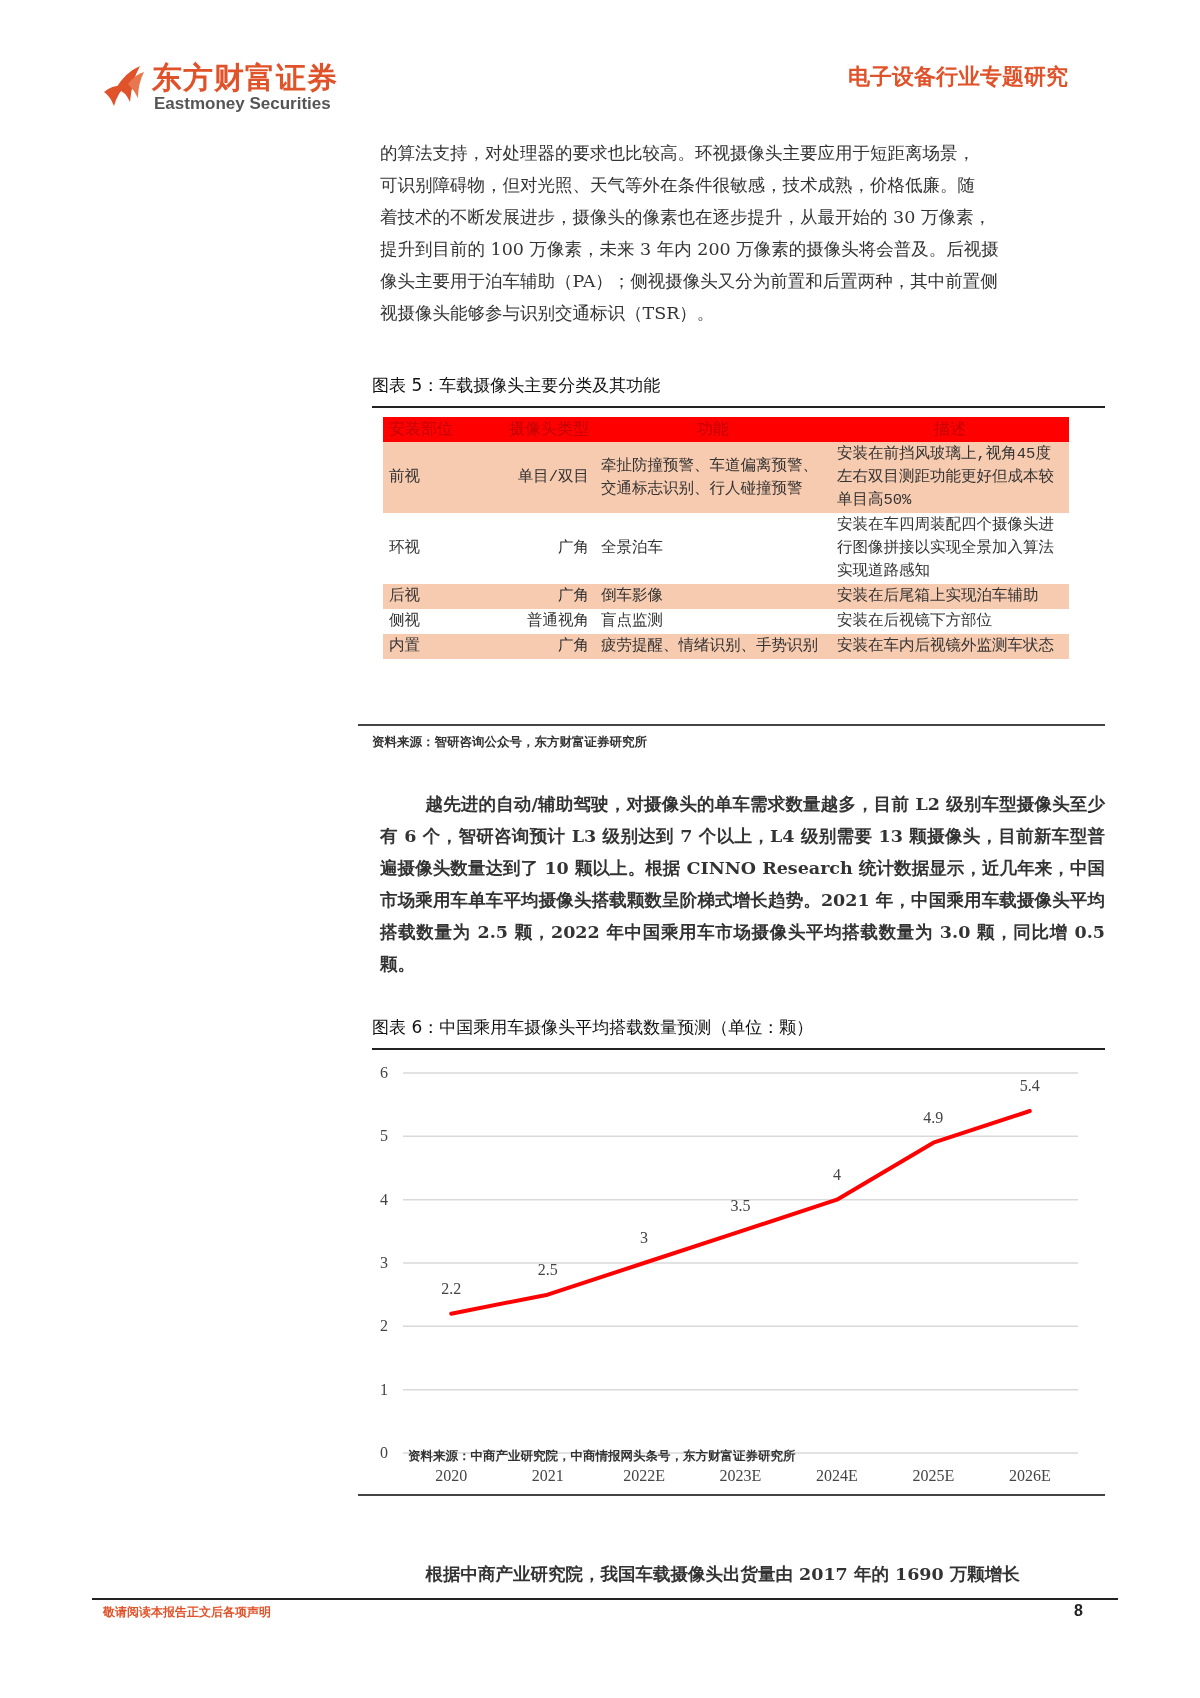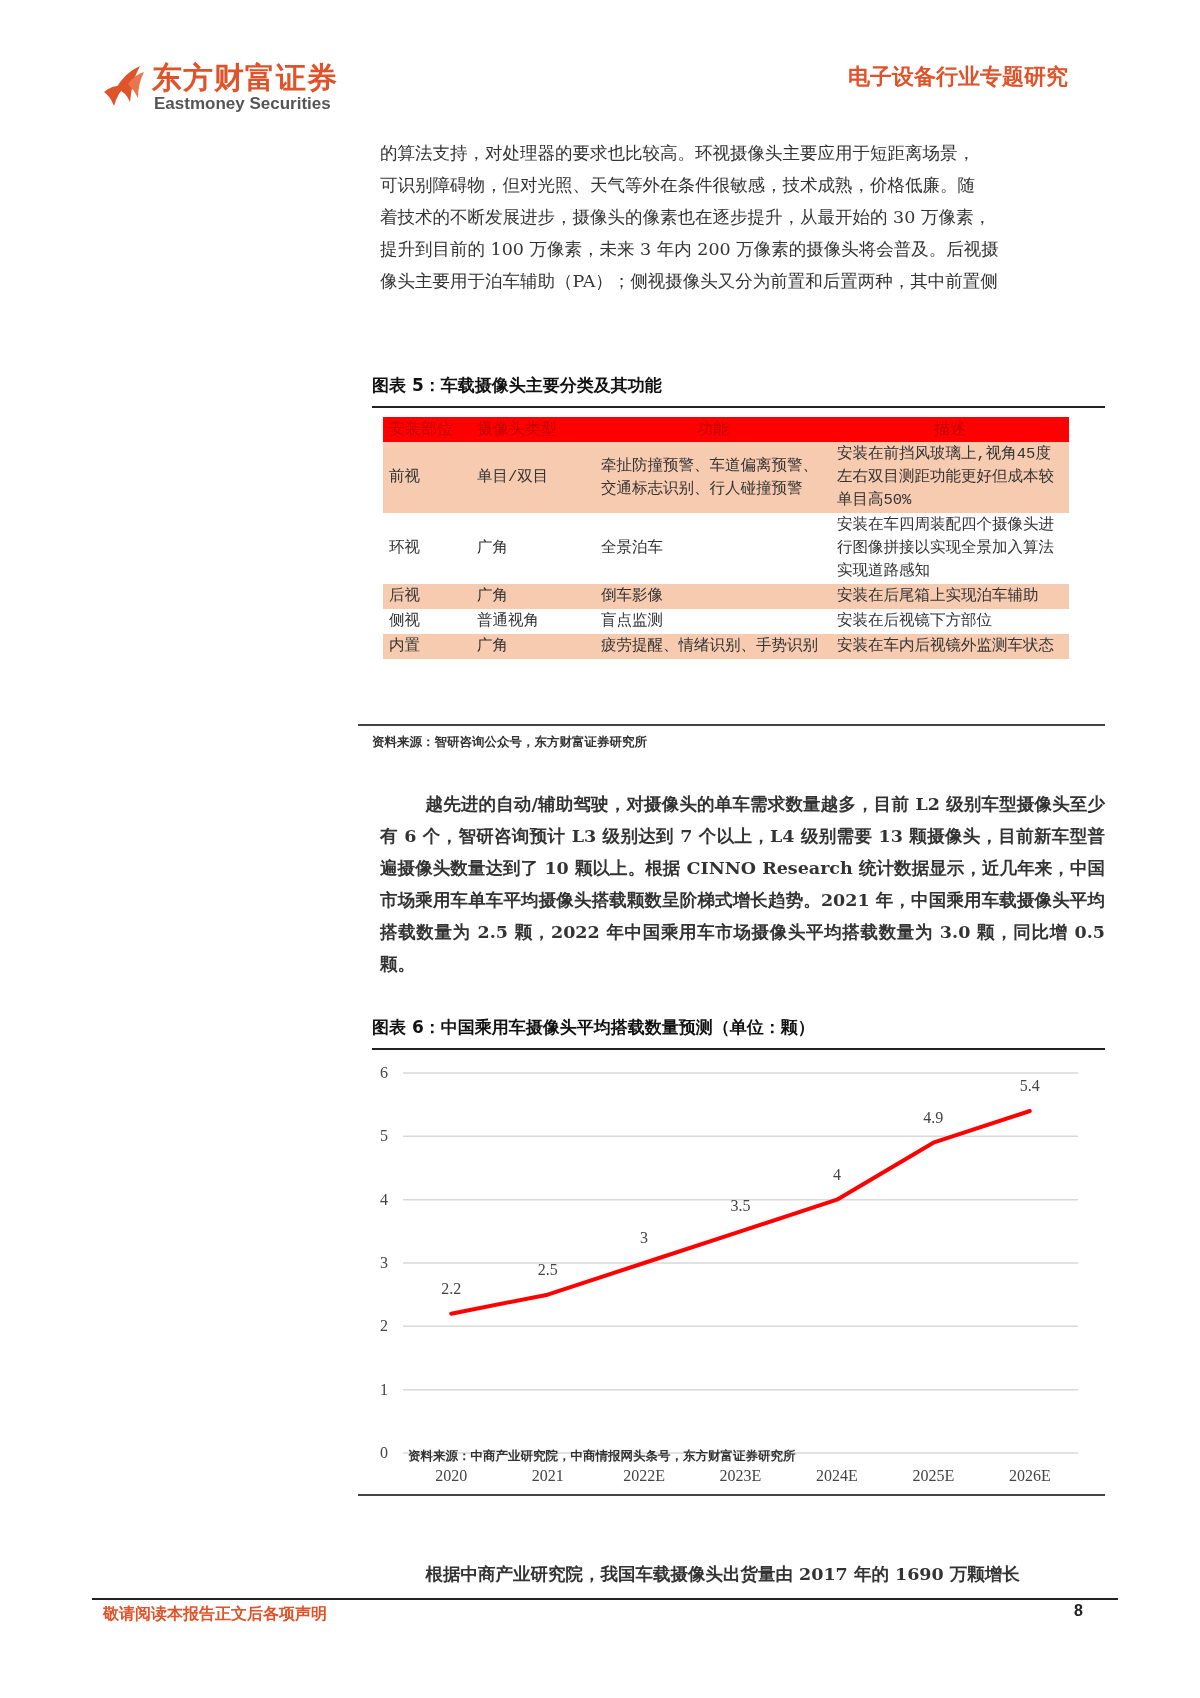--- a/index.html
+++ b/index.html
@@ -10,41 +10,41 @@
   .logo-mark { position: absolute; left: 0; top: 4px; width: 46px; height: 50px; }
   .logo-cn { position: absolute; left: 52px; top: 0; font-family: "DejaVu Sans", sans-serif; font-weight: bold; font-size: 30px; color: #e0532a; letter-spacing: 1px; white-space: nowrap; }
   .logo-en { position: absolute; left: 54px; top: 36px; font-family: "Liberation Sans", sans-serif; font-weight: bold; font-size: 17px; color: #555; white-space: nowrap; }
 
   .header-title { position: absolute; right: 132px; top: 62px; font-family: "DejaVu Sans", sans-serif; font-weight: bold; font-size: 22px; color: #e0532a; }
 
   .para { position: absolute; left: 380px; width: 725px; font-size: 17.5px; line-height: 32px; color: #333; text-align: justify; }
   .para p { text-indent: 0; }
   .para.indent p { text-indent: 2.6em; font-weight: bold; }
 
-  .fig-title { position: absolute; left: 372px; width: 733px; font-family: "DejaVu Sans", sans-serif; font-weight: bold; font-size: 17px; color: #111; padding-bottom: 9px; border-bottom: 2px solid #222; }
+  .fig-title { position: absolute; left: 372px; width: 733px; font-family: "DejaVu Sans", sans-serif; font-weight: normal; font-size: 17px; color: #111; padding-bottom: 9px; border-bottom: 2px solid #222; }
 
   .table-wrap { position: absolute; left: 383px; top: 417px; width: 686px; font-family: Liberation Mono, monospace; }
   table { border-collapse: collapse; width: 100%; font-size: 15.5px; color: #333; }
   th { background: #ff0000; color: #c00000; font-weight: normal; height: 25px; font-size: 16px; padding: 0 6px; }
   td { padding: 1px 6px; line-height: 23px; vertical-align: middle; }
   tr.shade td { background: #f7cbb0; }
   th.c1, td.c1 { width: 88px; text-align: left; }
-  th.c2, td.c2 { width: 124px; text-align: left; }
+  th.c2, td.c2 { width: 124px; text-align: right; }
   th.c3, td.c3 { width: 236px; }
   th.c3, th.c4 { text-align: center; }
   td.c3, td.c4 { text-align: left; }
 
   .source { position: absolute; left: 372px; font-family: "DejaVu Sans", sans-serif; font-size: 12.5px; font-weight: bold; color: #333; }
   .rule { position: absolute; left: 358px; width: 747px; height: 2px; background: #444; }
 
   .chart { position: absolute; left: 358px; top: 1048px; width: 747px; height: 450px; }
   .chart svg { position: absolute; left: 0; top: 0; }
 
   .footer-rule { position: absolute; left: 92px; top: 1598px; width: 1026px; height: 2px; background: #222; }
-  .footer-text { position: absolute; left: 103px; top: 1604px; font-family: "DejaVu Sans", sans-serif; font-weight: bold; font-size: 16px; color: #e0532a; }
+  .footer-text { position: absolute; left: 103px; top: 1604px; font-family: "DejaVu Sans", sans-serif; font-weight: bold; font-size: 12px; color: #e0532a; }
   .page-num { position: absolute; left: 1074px; top: 1602px; font-family: "Liberation Sans", sans-serif; font-weight: bold; font-size: 16px; color: #222; }
 </style>
 </head>
 <body>
 
 <div class="logo">
   <svg class="logo-mark" viewBox="0 0 46 50">
     <path d="M4 30 Q14 22 26 24 Q18 30 14 44 Q10 34 4 30 Z" fill="#e0532a"></path>
     <path d="M16 26 Q26 10 40 4 Q32 18 30 40 Q26 30 16 26 Z" fill="#e0532a"></path>
     <path d="M28 22 Q36 12 44 10 Q38 22 38 36 Q34 28 28 22 Z" fill="#e8774f"></path>
@@ -53,20 +53,21 @@
   <div class="logo-en">Eastmoney Securities</div>
 </div>
 <div class="header-title">电子设备行业专题研究</div>
 
 <div class="para" style="top:137px;">
   <p>的算法支持，对处理器的要求也比较高。环视摄像头主要应用于短距离场景，</p>
   <p>可识别障碍物，但对光照、天气等外在条件很敏感，技术成熟，价格低廉。随</p>
   <p>着技术的不断发展进步，摄像头的像素也在逐步提升，从最开始的 30 万像素，</p>
   <p>提升到目前的 100 万像素，未来 3 年内 200 万像素的摄像头将会普及。后视摄</p>
   <p>像头主要用于泊车辅助（PA）；侧视摄像头又分为前置和后置两种，其中前置侧</p>
+  <p>视摄像头能够参与识别交通标识（TSR）。</p>
 </div>
 
 <div class="fig-title" style="top:374px;">图表 5：车载摄像头主要分类及其功能</div>
 
 <div class="table-wrap">
   <table>
     <thead>
       <tr>
         <th class="c1">安装部位</th>
         <th class="c2">摄像头类型</th>

